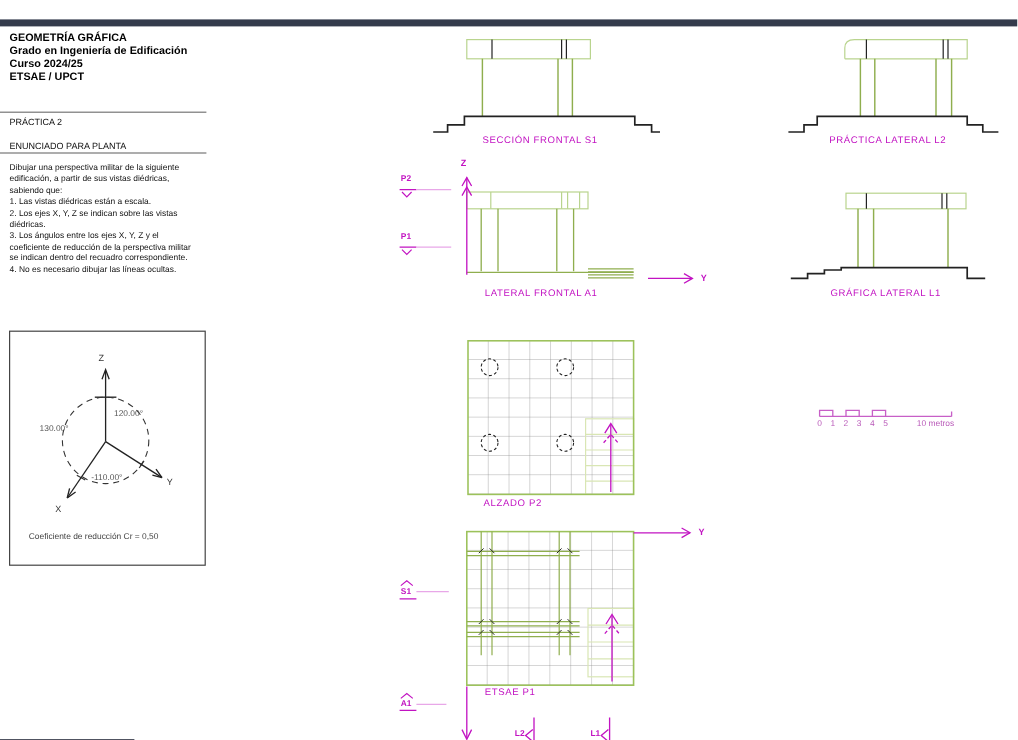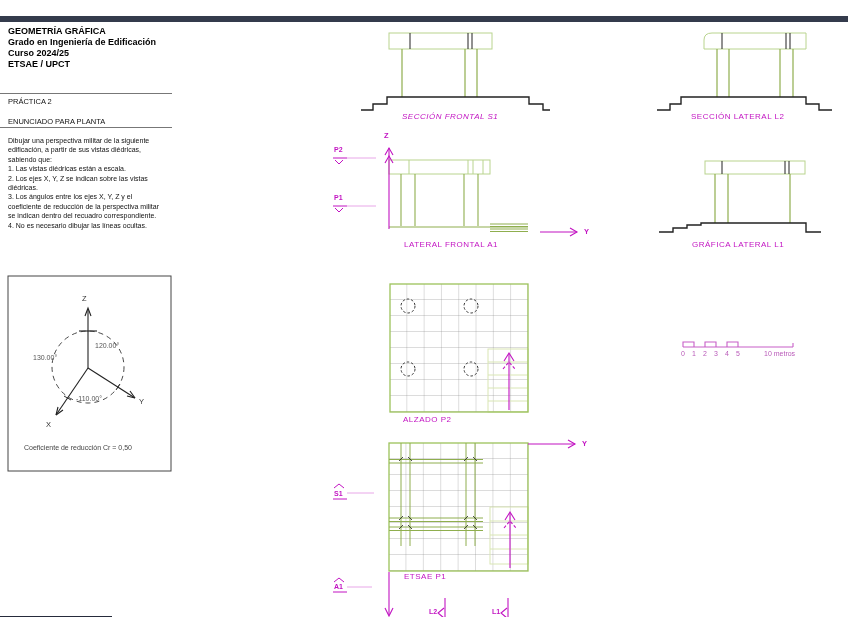--- a/index.html
+++ b/index.html
@@ -263,22 +263,22 @@
 4. No es necesario dibujar las líneas ocultas.</div>
 
   <div class="t axblk" style="left:82px;top:278px;">Z</div>
   <div class="t axblk" style="left:46px;top:404px;">X</div>
   <div class="t axblk" style="left:139px;top:381px;">Y</div>
   <div class="t ang" style="left:33px;top:338px;">130.00°</div>
   <div class="t ang" style="left:95px;top:326px;">120.00°</div>
   <div class="t ang" style="left:76px;top:379px;">-110.00°</div>
   <div class="t coef" style="left:24px;top:428px;">Coeficiente de reducción Cr = 0,50</div>
 
-  <div class="t mag" style="left:402px;top:96px;font-style:italic;">SECCIÓN FRONTAL S1</div>
-  <div class="t mag" style="left:691px;top:96px;">SECCIÓN LATERAL L2</div>
+  <div class="t mag" style="left:402px;top:96px;">SECCIÓN FRONTAL S1</div>
+  <div class="t mag" style="left:691px;top:96px;">PRÁCTICA LATERAL L2</div>
   <div class="t mag" style="left:404px;top:224px;">LATERAL FRONTAL A1</div>
   <div class="t mag" style="left:692px;top:224px;">GRÁFICA LATERAL L1</div>
   <div class="t mag" style="left:403px;top:399px;">ALZADO P2</div>
   <div class="t mag" style="left:404px;top:556px;">ETSAE P1</div>
 
   <div class="t axmag" style="left:384px;top:115px;">Z</div>
   <div class="t axmag" style="left:584px;top:211px;">Y</div>
   <div class="t axmag" style="left:582px;top:423px;">Y</div>
 
   <div class="t mark" style="left:334px;top:130px;">P2</div>

